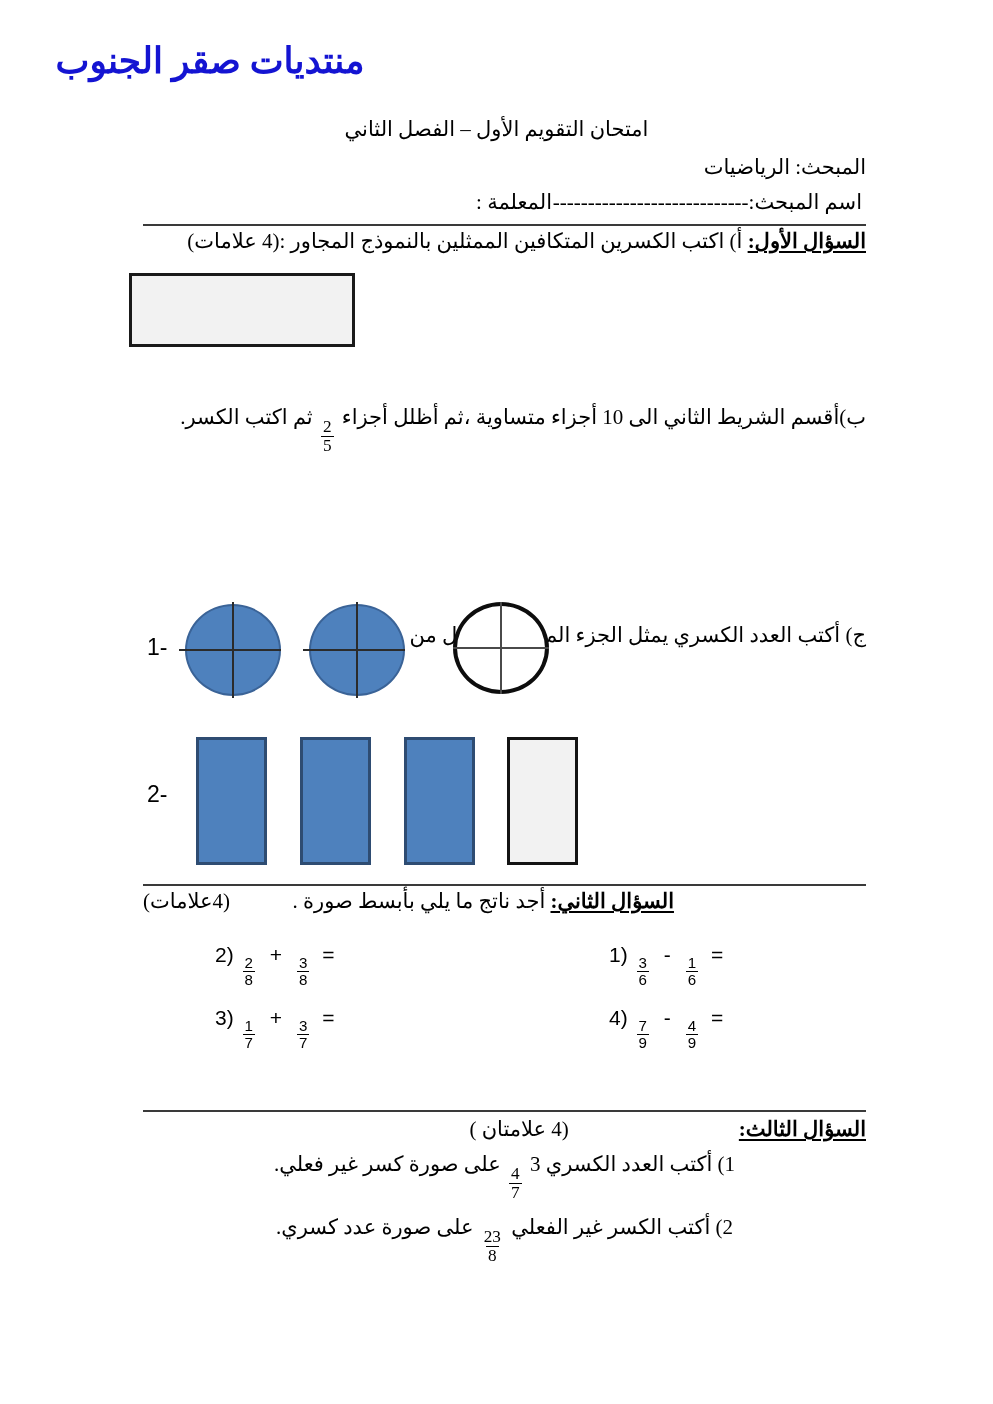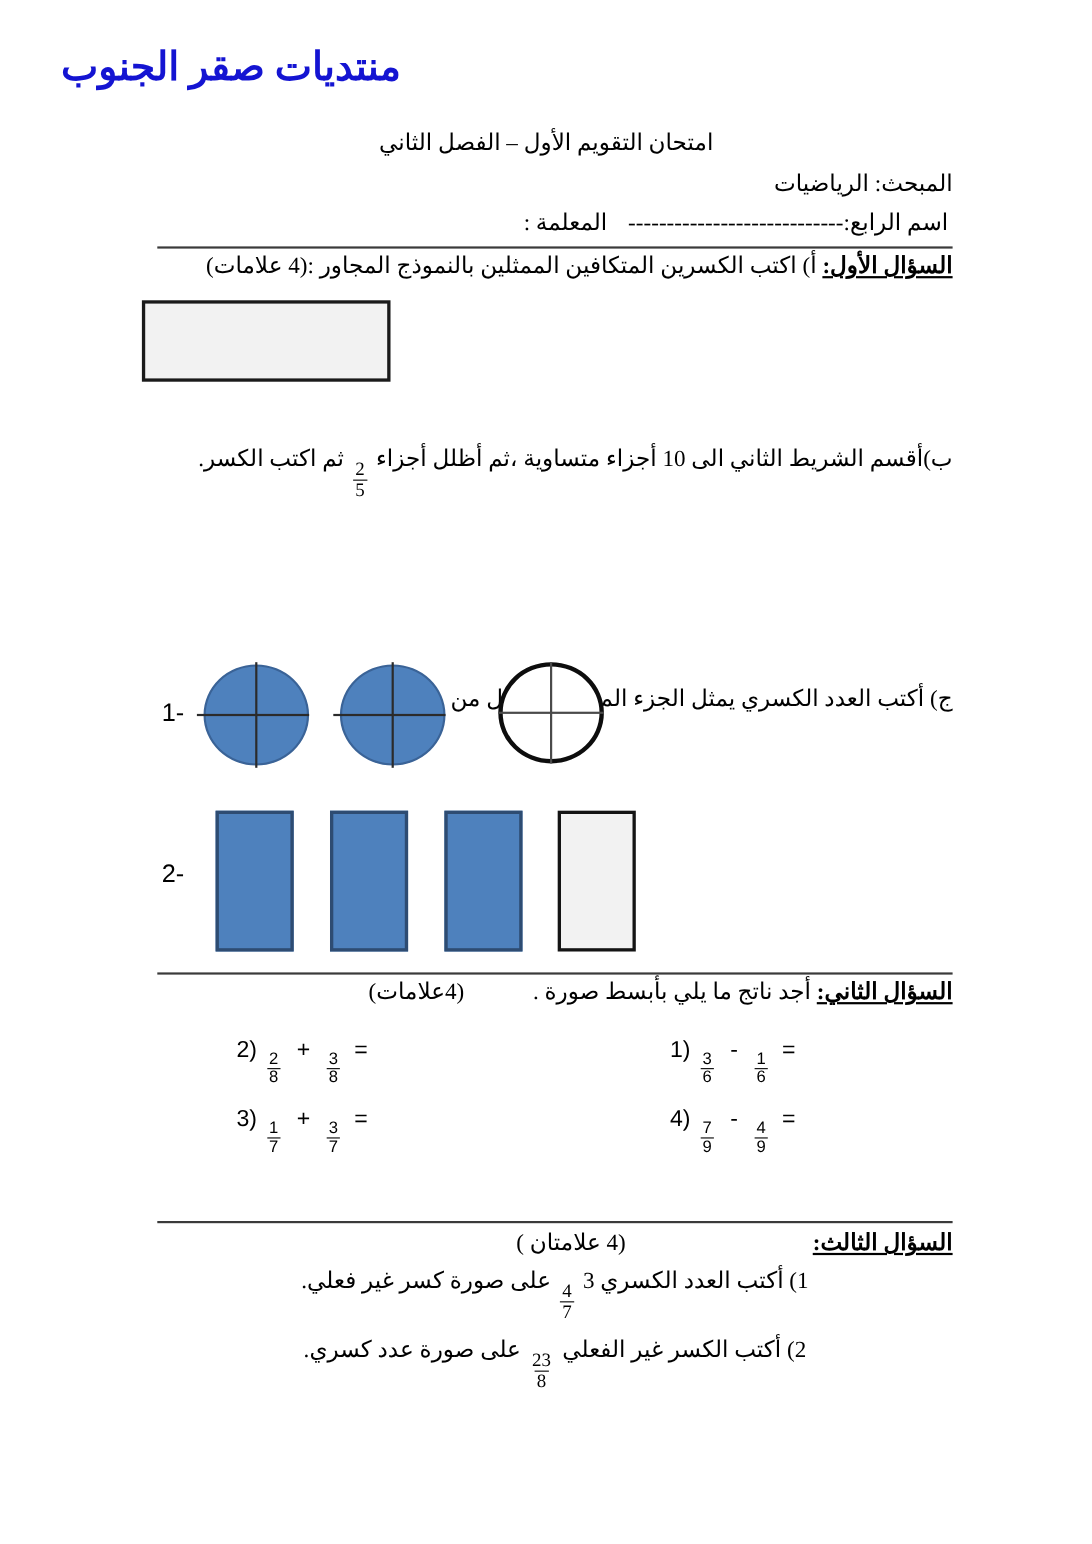--- a/index.html
+++ b/index.html
@@ -86,21 +86,21 @@
   .q-label {
     font-weight: 700;
     text-decoration: underline;
     text-underline-offset: 3px;
   }
 
   .q1a { top: 229px; right: 127px; }
   .q1b { top: 405px; right: 127px; }
   .q1c { top: 575px; right: 127px; margin-top: 48px; }
 
-  .q2-head { top: 889px; right: 127px; width: 723px; text-align: right; }
+  .q2-head { top: 889px; right: 127px; width: 723px; text-align: left; }
   .q2-head .inner { display: inline-block; }
   .q2-spacer { display: inline-block; width: 52px; }
 
   .q3-head { top: 1117px; right: 127px; width: 723px; }
   .q3-head-flex { display: flex; justify-content: flex-start; }
   .q3-head-flex .marks { margin-right: 170px; }
 
   .q3-1 { top: 1152px; right: 127px; width: 723px; text-align: center; }
   .q3-2 { top: 1215px; right: 127px; width: 723px; text-align: center; }
 
@@ -266,21 +266,21 @@
   <div class="site-header">منتديات صقر الجنوب</div>
 
   <div class="doc-title">امتحان التقويم الأول – الفصل الثاني</div>
 
   <div class="meta-row r1">
     <span class="meta-left">المبحث: الرياضيات</span>
   </div>
 
   <div class="meta-row r2">
     <span class="meta-right">
-      <span>اسم الرابع:</span><span class="dashes">----------------------------</span>
+      <span>اسم المبحث:</span><span class="dashes">----------------------------</span>
     </span>
     <span class="meta-left">المعلمة :</span>
   </div>
 
   <div class="rule r-q1"></div>
 
   <div class="qline q1a">
     <span class="q-label">السؤال الأول:</span>
     <span>أ) اكتب الكسرين المتكافين الممثلين بالنموذج المجاور :(4 علامات)</span>
   </div>

